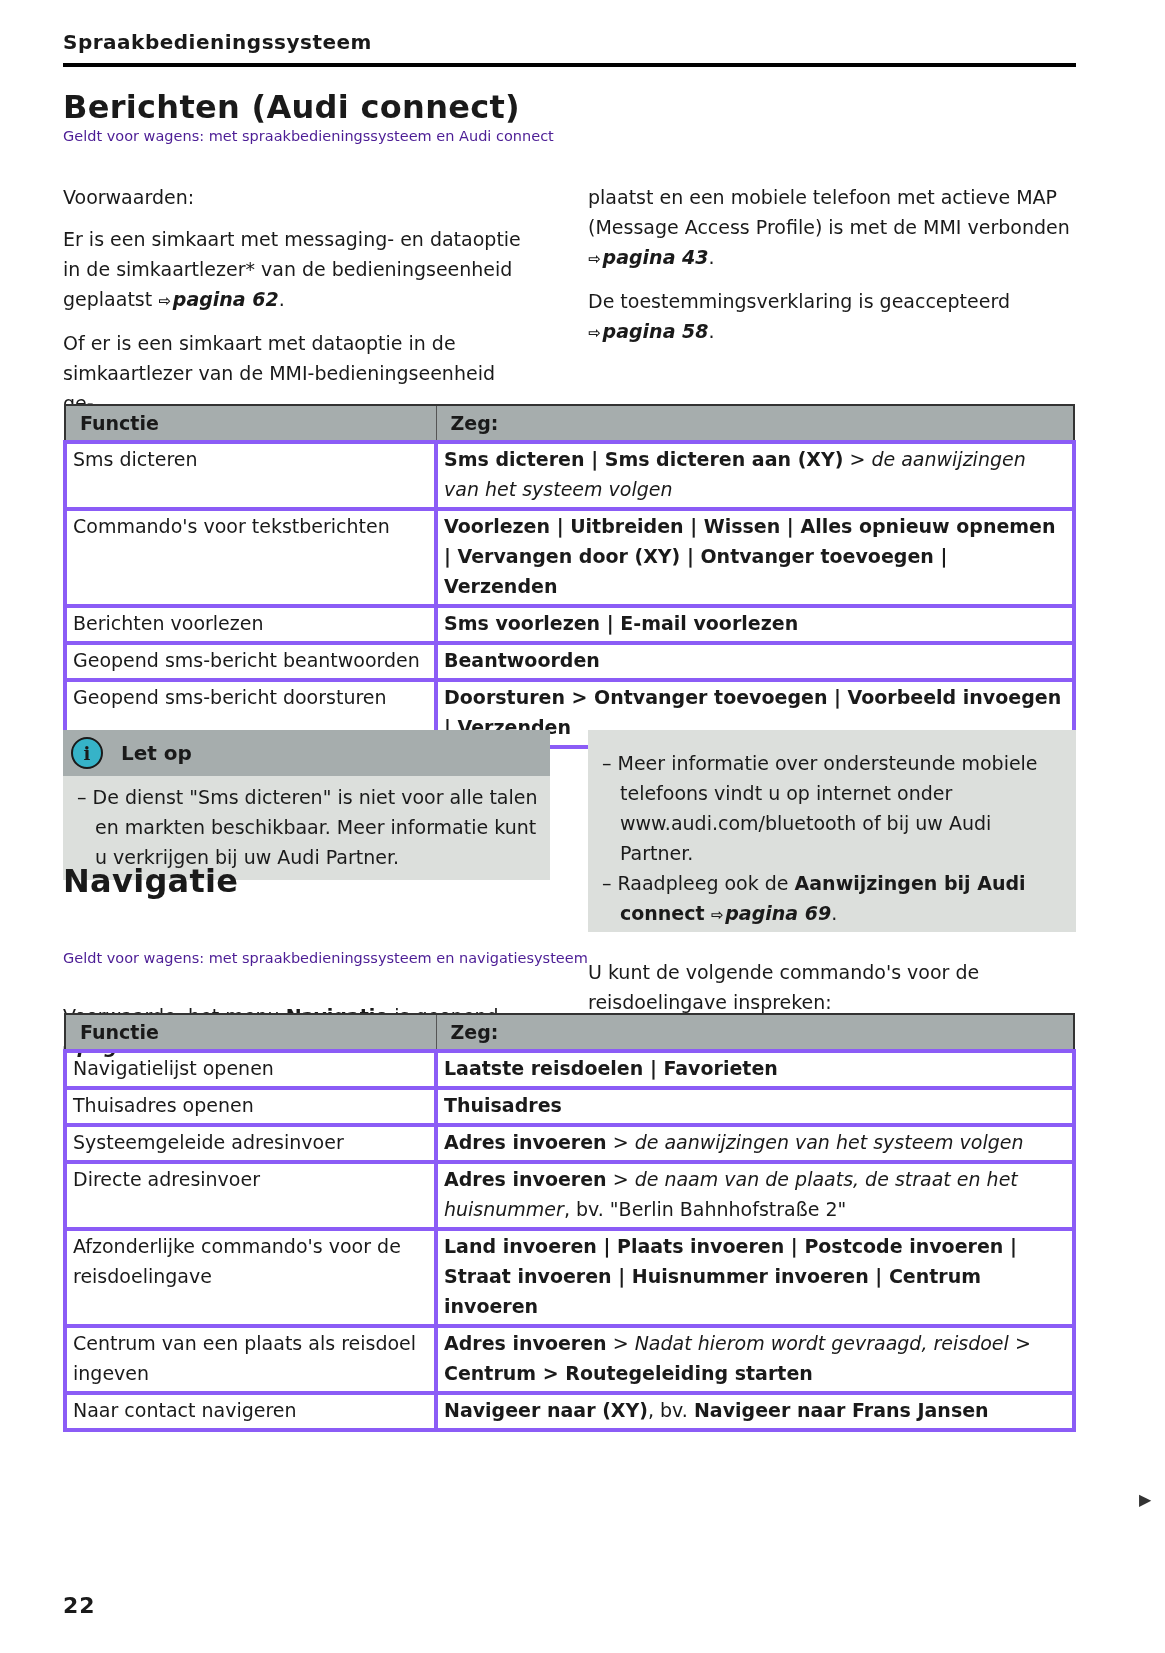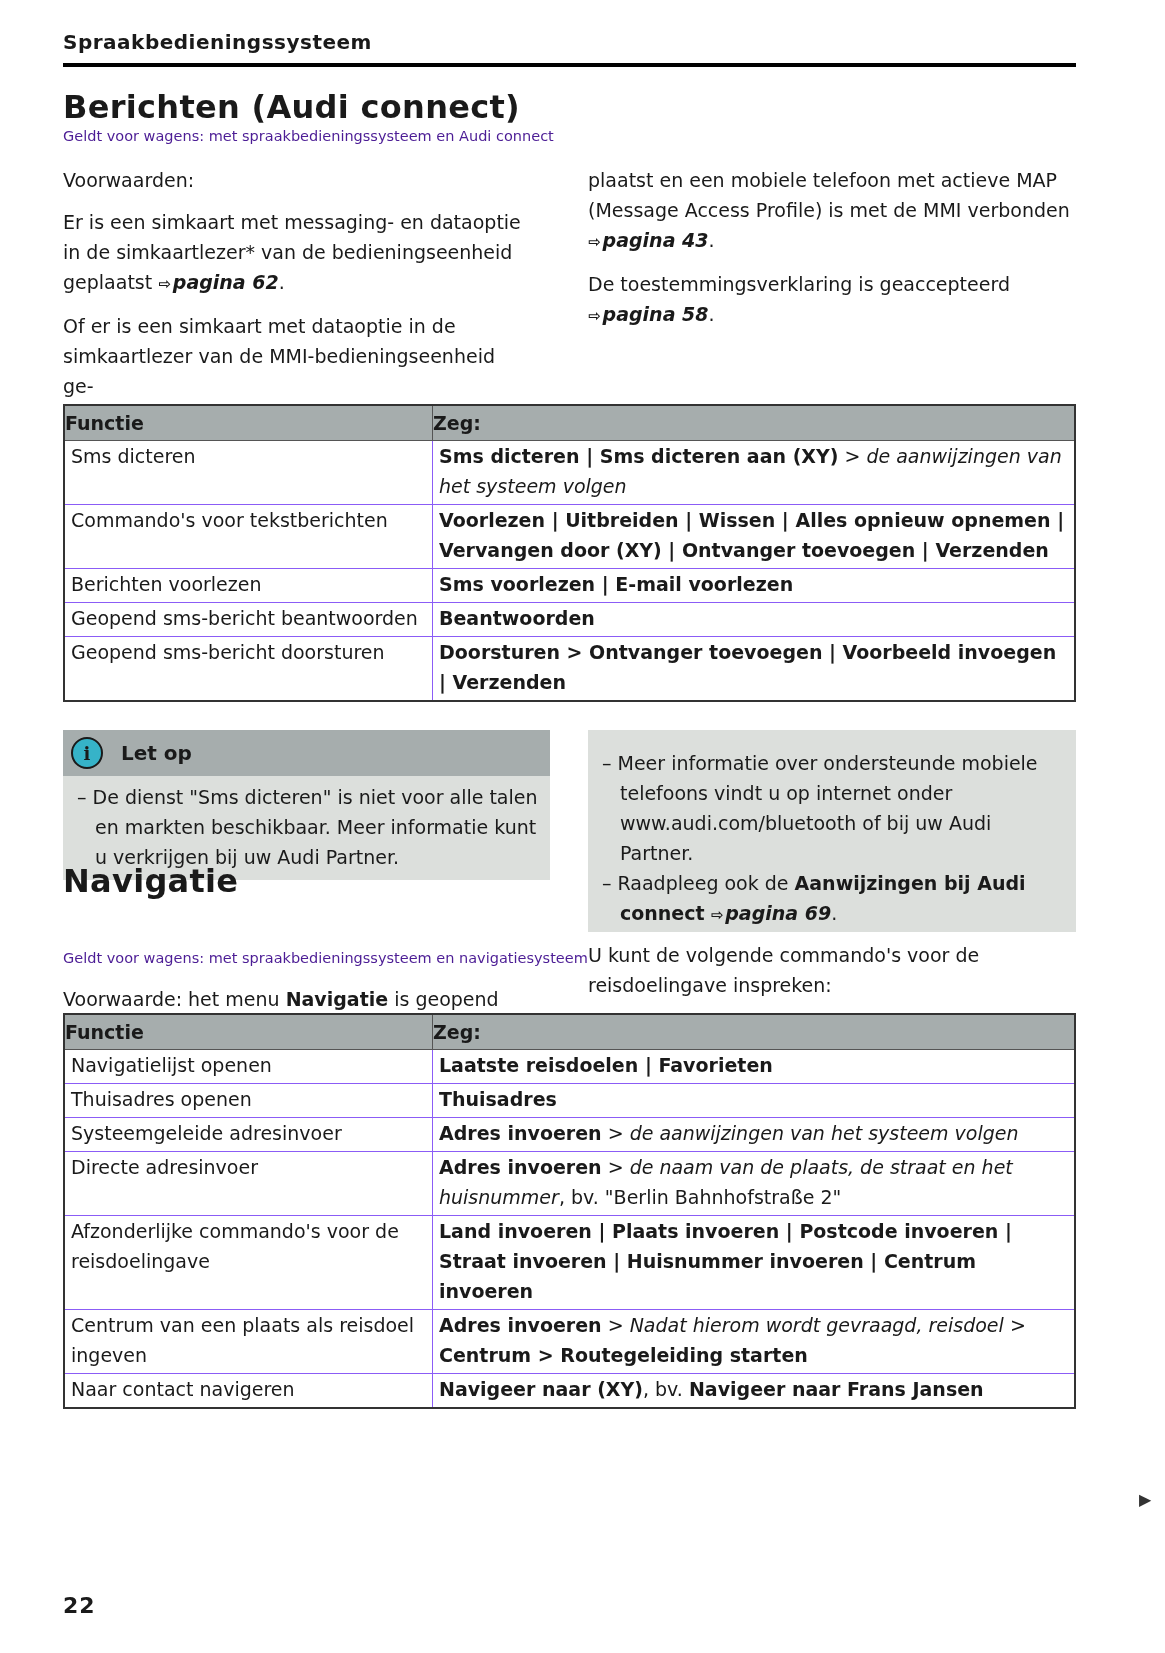--- a/index.html
+++ b/index.html
@@ -2,27 +2,27 @@
 <html><head>
 <meta charset="utf-8">
 <style>
   html,body{margin:0;padding:0;background:#fff;}
   body{width:1165px;height:1653px;position:relative;font-family:"DejaVu Sans","Liberation Sans",sans-serif;color:#1a1a1a;}
   .page{position:absolute;left:63px;top:0;width:1013px;}
   .running-head{position:absolute;left:0;top:30px;width:1013px;height:33px;border-bottom:4px solid #000000;}
   .running-head span{font-size:20px;font-weight:bold;letter-spacing:0.5px;}
   h1{position:absolute;left:0;margin:0;font-size:32px;font-weight:bold;letter-spacing:0.3px;}
   .applies{position:absolute;left:0;font-size:14.5px;color:#4c1d95;}
-  .col{position:absolute;font-size:19px;line-height:30px;}
+  .col{position:absolute;font-size:19px;line-height:30px;margin-top:17px;}
   .col p{margin:0 0 12px 0;}
   .ref{font-style:italic;font-weight:bold;}
   .arrow{font-size:15px;margin-right:2px;font-style:normal;}
   table.cmd{position:absolute;left:0;width:1013px;border-collapse:collapse;font-size:19px;line-height:30px;border:2px solid #333;}
-  table.cmd th{background:#a6adad;text-align:left;font-weight:bold;padding:2px 0;border:1px solid #555;}
-  table.cmd td{padding:0 6px 3px 6px;border:1px solid #8b5cf6;vertical-align:top;}
+  table.cmd th{background:#a6adad;text-align:left;font-weight:bold;padding:2px 14px;border:1px solid #555;}
+  table.cmd td{padding:0 6px 3px 6px;border:4px solid #8b5cf6;vertical-align:top;}
   table.cmd td.f{width:355px;}
   table.cmd b{font-weight:bold;}
   table.cmd i{font-style:italic;}
   .note-left{position:absolute;left:0;top:730px;width:487px;background:#dcdfdc;}
   .note-head{background:#a6adad;height:46px;display:flex;align-items:center;padding-left:8px;}
   .info-icon{width:32px;height:32px;border-radius:50%;background:#36b3c8;border:2px solid #1a1a1a;box-sizing:border-box;display:flex;align-items:center;justify-content:center;font-weight:bold;font-size:18px;font-family:"DejaVu Serif",serif;color:#1a1a1a;}
   .note-title{font-size:20px;font-weight:bold;margin-left:18px;}
   .note-body{padding:6px 10px 8px 14px;font-size:19px;line-height:30px;}
   .note-right{position:absolute;left:525px;top:730px;width:488px;background:#dcdfdc;padding:18px 10px 2px 14px;box-sizing:border-box;font-size:19px;line-height:30px;}
   .dash-item{padding-left:18px;text-indent:-18px;}

